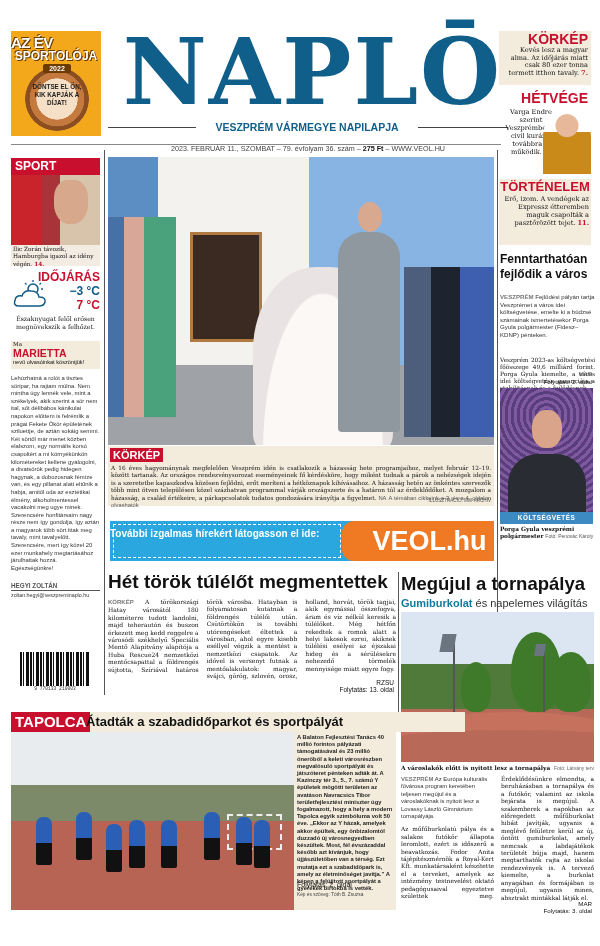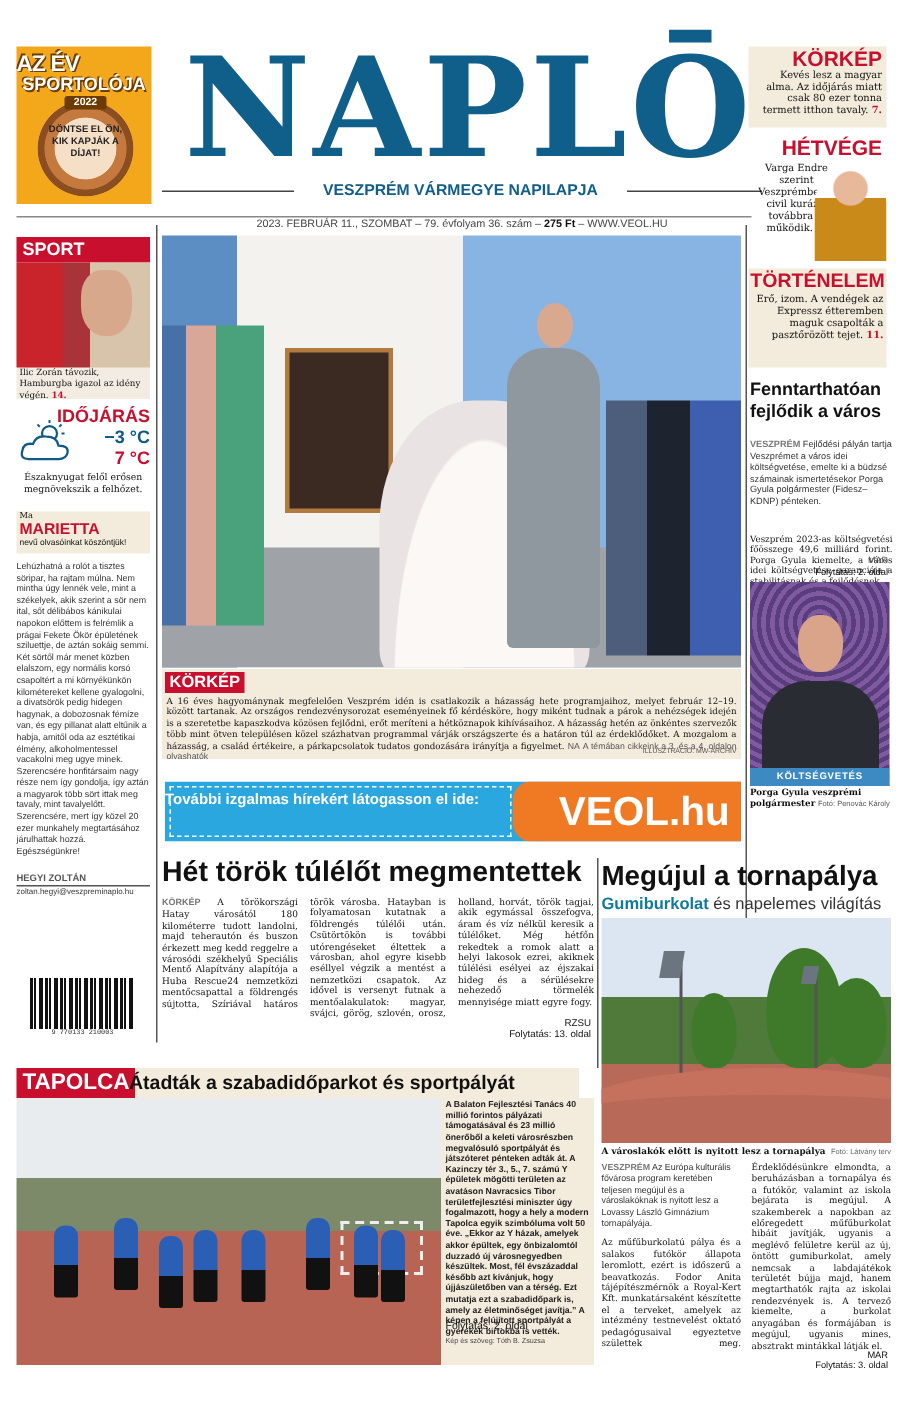--- a/index.html
+++ b/index.html
@@ -108,21 +108,21 @@
 #gym-photo .pole{position:absolute;width:2px;background:#555}
 #gym-photo .panel{position:absolute;width:14px;height:18px;background:#6b7580;transform:skewX(-10deg)}
 #gym-cap{left:401px;top:764px;width:193px;font-size:5.9px;line-height:8px}
 #gym-cap .cr{float:right;font-family:"Liberation Sans",sans-serif;color:#666;font-size:5px}
 #gym-body{left:401px;top:776px;width:193px;height:135px;column-count:2;column-gap:7px;font-size:5.9px;line-height:7.4px;text-align:justify}
 #gym-body .kw{font-family:"Liberation Sans",sans-serif;color:#777;font-weight:bold}
 #gym-body .lead{font-family:"Liberation Sans",sans-serif;text-align:left;color:#333}
 #gym-sig{left:500px;top:900px;width:92px;text-align:right;font:6.2px "Liberation Sans",sans-serif}
 #gym-cont{left:500px;top:907px;width:92px;text-align:right;font:6.2px "Liberation Sans",sans-serif}
 
-#tap-head{left:11px;top:712px;width:375px;height:20px;background:#f3ecdc}
+#tap-head{left:11px;top:712px;width:454px;height:20px;background:#f3ecdc}
 #tap-head .tag{position:absolute;left:0;top:0;height:20px;background:#c8102e;color:#fff;font:bold 15px/20px "Liberation Sans",sans-serif;padding:0 4px}
 #tap-head .title{position:absolute;left:75px;top:0;font:bold 13px/20px "Liberation Sans",sans-serif}
 #tap-photo{left:11px;top:732px;width:283px;height:178px;background:linear-gradient(#e9ecef 0 30%,#7d8a6a 30% 50%,#b86455 50%);overflow:hidden}
 #tap-photo .kid{position:absolute;width:16px;height:48px;border-radius:7px 7px 2px 2px;background:linear-gradient(#2a5fb5 0 55%,#111 55%)}
 #tap-photo .goal{position:absolute;right:12px;top:82px;width:55px;height:36px;border:2px dashed #eee}
 #tap-box{left:294px;top:732px;width:102px;height:178px;background:#f3ecdc}
 #tap-box .b{position:absolute;left:3px;top:2px;width:96px;font:bold 5.8px/7.2px "Liberation Sans",sans-serif;font-stretch:condensed;color:#222}
 #tap-box .c{position:absolute;left:3px;top:149px;font:7px "Liberation Sans",sans-serif}
 #tap-box .cr{position:absolute;left:3px;top:160px;font:4.8px "Liberation Sans",sans-serif;color:#444}
 </style>

